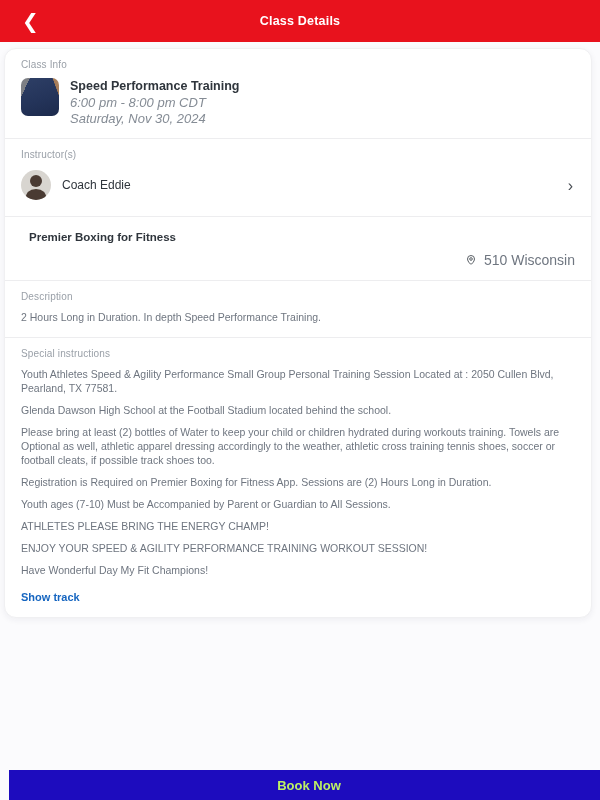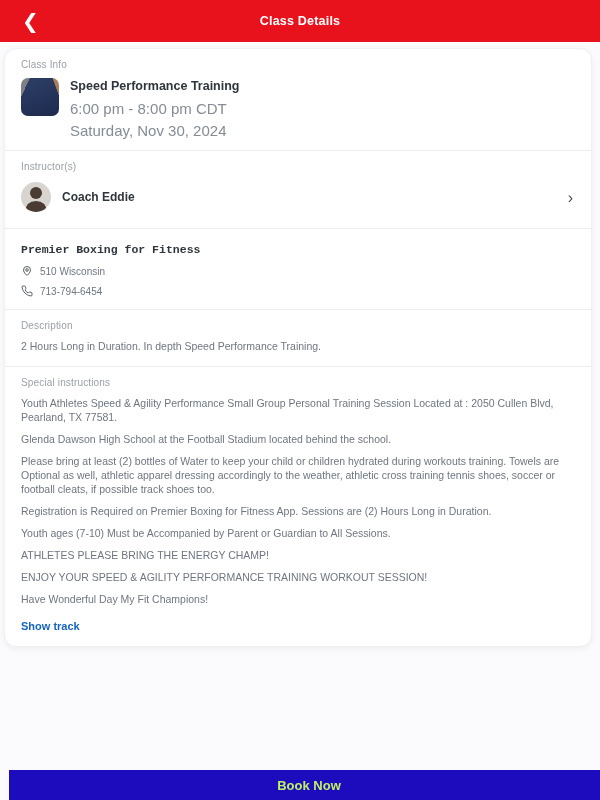--- a/index.html
+++ b/index.html
@@ -43,35 +43,35 @@
   
   .class-row { display: flex; align-items: flex-start; gap: 11px; }
   .thumb {
     width: 38px; height: 38px; border-radius: 7px; flex: 0 0 38px;
     background:
       linear-gradient(115deg, #7d7f84 0%, #7d7f84 16%, transparent 16%),
       linear-gradient(250deg, #b08968 0%, #a57a55 12%, transparent 13%),
       linear-gradient(160deg, #2e3f66 0%, #24345a 55%, #1c2a4c 100%);
   }
   .class-title { font-size: 12.5px; font-weight: 700; color: #2f353c; line-height: 16px; margin-top: 0; }
-  .class-sub { font-size: 15px; color: #858c95; line-height: 14px; margin-top: 8px; }
+  .class-sub { font-size: 13px; color: #858c95; line-height: 14px; margin-top: 2px; font-style: italic; }
   
   .instructor-row { display: flex; align-items: center; gap: 11px; position: relative; padding: 2px 0 4px 0; cursor: pointer; }
   .avatar {
     width: 30px; height: 30px; border-radius: 50%; flex: 0 0 30px;
     background: #d8d5d0; overflow: hidden; display: flex; align-items: flex-end; justify-content: center;
   }
-  .instructor-name { font-size: 12px; font-weight: 700; color: #2f353c; }
+  .instructor-name { font-size: 12px; font-weight: 400; color: #2f353c; }
   .chev-right {
     position: absolute; right: 2px; top: 50%; transform: translateY(-50%);
     color: #4a4f55; font-size: 16px; line-height: 1;
   }
   
-  .loc-name { font-size: 11.5px; font-weight: 700; color: #2f353c; margin: 4px 0 9px 0; font-family: Liberation Mono, monospace; }
-  .loc-row { display: flex; align-items: center; gap: 7px; font-size: 10px; color: #6f7680; margin-bottom: 8px; }
+  .loc-name { font-size: 11.5px; font-weight: 700; color: #2f353c; margin: 4px 0 9px 8px; }
+  .loc-row { display: flex; align-items: center; gap: 7px; font-size: 14px; color: #6f7680; margin-bottom: 8px; justify-content: flex-end; }
   .loc-row:last-child { margin-bottom: 0; }
   .loc-icon { width: 12px; height: 12px; flex: 0 0 12px; color: #5a6066; }
   .loc-icon svg { width: 12px; height: 12px; display: block; }
   
   .desc-text { font-size: 10.5px; color: #6f7680; line-height: 15px; margin-top: 2px; }
   
   .si p { font-size: 10.5px; color: #6f7680; line-height: 14px; margin: 0 0 8px 0; }
   .show-less {
     display: inline-block; margin-top: 6px; font-size: 11px; font-weight: 700;
     color: #1565c0; cursor: pointer;
@@ -126,28 +126,20 @@
     <div class="loc-name">Premier Boxing for Fitness</div>
     <div class="loc-row">
       <span class="loc-icon">
         <svg viewBox="0 0 24 24" fill="none" stroke="currentColor" stroke-width="2">
           <path d="M12 21s-7-5.5-7-11a7 7 0 0 1 14 0c0 5.5-7 11-7 11z"></path>
           <circle cx="12" cy="10" r="2.6"></circle>
         </svg>
       </span>
       <span>510 Wisconsin</span>
     </div>
-    <div class="loc-row">
-      <span class="loc-icon">
-        <svg viewBox="0 0 24 24" fill="none" stroke="currentColor" stroke-width="2">
-          <path d="M22 16.9v3a2 2 0 0 1-2.2 2 19.8 19.8 0 0 1-8.6-3.1 19.5 19.5 0 0 1-6-6A19.8 19.8 0 0 1 2.1 4.2 2 2 0 0 1 4.1 2h3a2 2 0 0 1 2 1.7c.1.9.3 1.9.6 2.8a2 2 0 0 1-.4 2.1L8 9.9a16 16 0 0 0 6 6l1.3-1.3a2 2 0 0 1 2.1-.4c.9.3 1.9.5 2.8.6a2 2 0 0 1 1.8 2.1z"></path>
-        </svg>
-      </span>
-      <span>713-794-6454</span>
-    </div>
   </div>
 
   <div class="section">
     <div class="section-label">Description</div>
     <div class="desc-text">2 Hours Long in Duration.  In depth Speed Performance Training.</div>
   </div>
 
   <div class="section si">
     <div class="section-label">Special instructions</div>
     <p>Youth Athletes Speed &amp; Agility Performance Small Group Personal Training Session Located at : 2050 Cullen Blvd, Pearland, TX 77581.</p>

